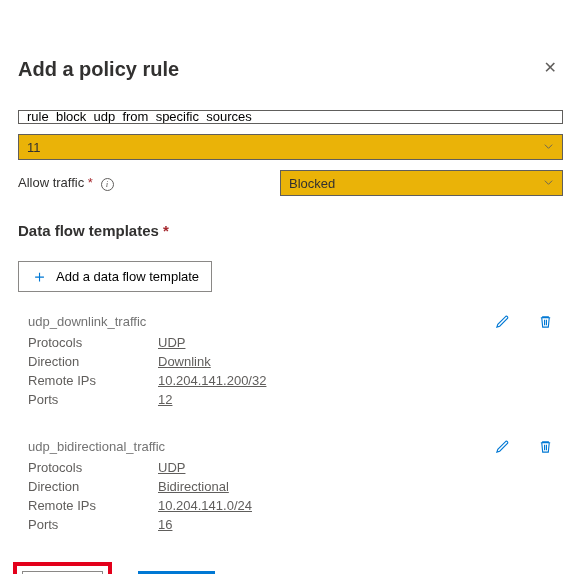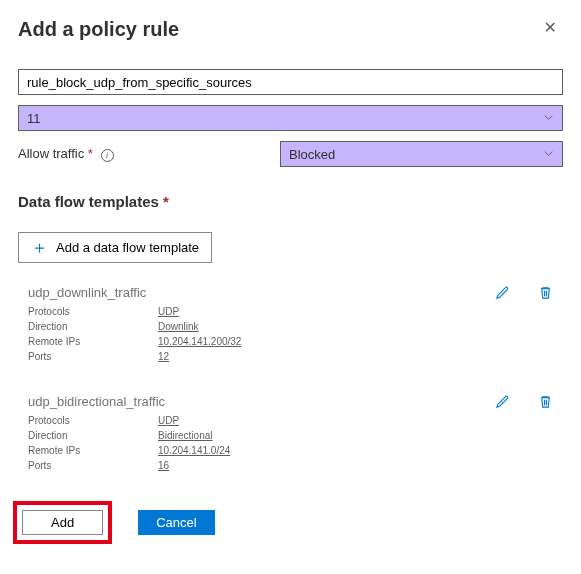--- a/index.html
+++ b/index.html
@@ -12,20 +12,21 @@
       width: 581px;
     }
     .panel {
       padding: 18px 18px 18px 18px;
     }
     .header {
       display: flex;
       justify-content: space-between;
       align-items: flex-start;
       margin-bottom: 28px;
+      margin-top: 40px;
     }
     .title {
       font-size: 20px;
       font-weight: 600;
       color: #323130;
     }
     .close-x {
       font-size: 16px;
       color: #605e5c;
       cursor: pointer;
@@ -57,36 +58,36 @@
       margin-left: 4px;
       font-style: italic;
       font-family: Georgia, serif;
     }
     .form-control {
       flex: 1;
       position: relative;
     }
     .text-input {
       width: 100%;
-      height: 26px;
+      height: 14px;
       border: 1px solid #605e5c;
       padding: 2px 8px;
       font-size: 13px;
       font-family: inherit;
     }
     .select-box {
       width: 100%;
       height: 26px;
       border: 1px solid #605e5c;
       padding: 2px 8px;
       font-size: 13px;
       display: flex;
       align-items: center;
       justify-content: space-between;
-      background: #c4b5fd;
+      background: #eab308;
       cursor: pointer;
     }
     .chevron {
       color: #605e5c;
     }
     .section-header {
       font-size: 15px;
       font-weight: 600;
       margin-top: 26px;
       margin-bottom: 22px;
@@ -128,21 +129,21 @@
       padding-right: 10px;
     }
     .icon-btn {
       color: #0078d4;
       cursor: pointer;
       display: inline-flex;
     }
     .kv-row {
       display: flex;
       margin-bottom: 4px;
-      font-size: 10px;
+      font-size: 13px;
       color: #605e5c;
     }
     .kv-key {
       width: 130px;
       flex-shrink: 0;
     }
     .kv-val {
       color: #605e5c;
       text-decoration: underline;
     }

